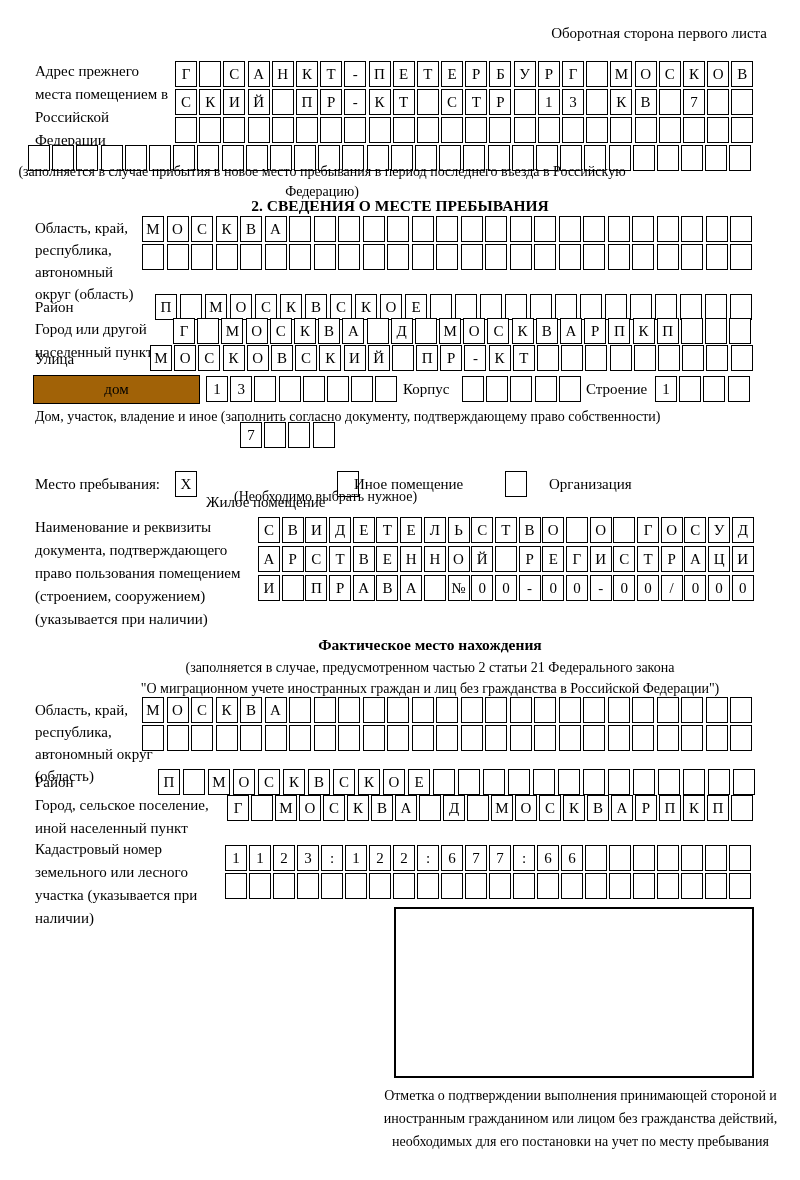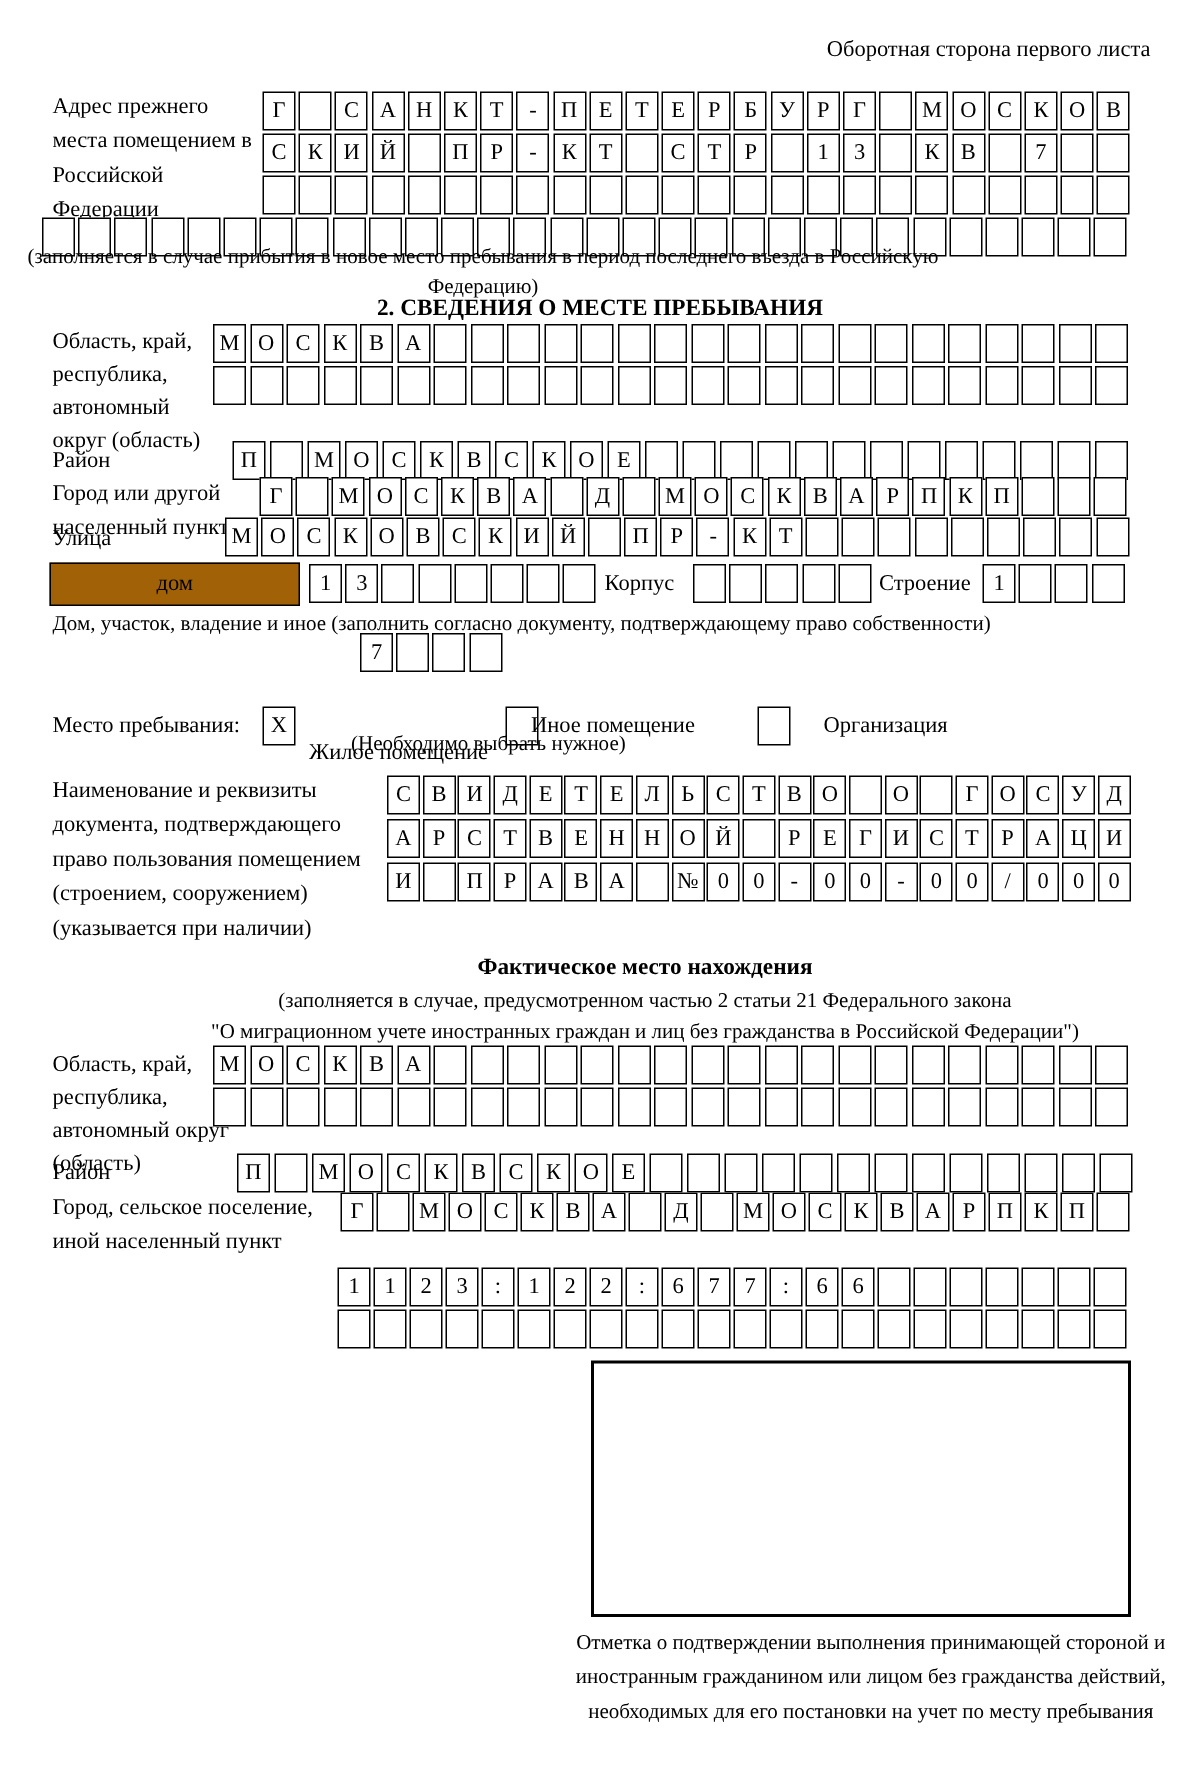--- a/index.html
+++ b/index.html
@@ -515,20 +515,21 @@
       <span class="cbox">К</span>
       <span class="cbox">В</span>
       <span class="cbox">А</span>
       <span class="cbox">Р</span>
       <span class="cbox">П</span>
       <span class="cbox">К</span>
       <span class="cbox">П</span>
       <span class="cbox"></span>
     </div>
 
+  <div class="lbl" style="left:35px;top:838px;width:175px;">Кадастровый номер земельного или лесного участка (указывается при наличии)</div>
   <div class="grid g20" style="left:225px;top:845px;">
       <span class="cbox">1</span>
       <span class="cbox">1</span>
       <span class="cbox">2</span>
       <span class="cbox">3</span>
       <span class="cbox">:</span>
       <span class="cbox">1</span>
       <span class="cbox">2</span>
       <span class="cbox">2</span>
       <span class="cbox">:</span>

